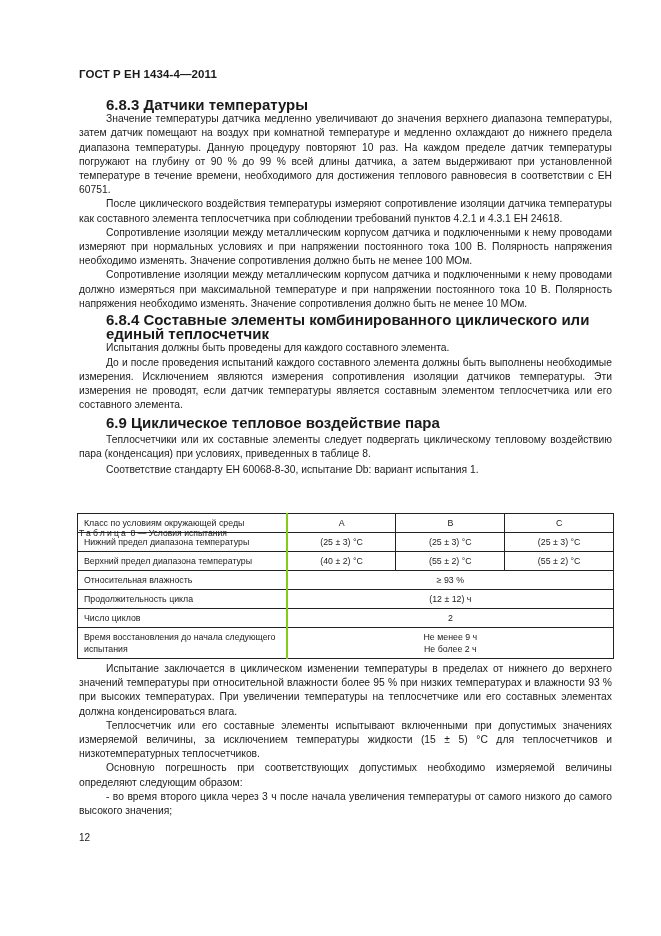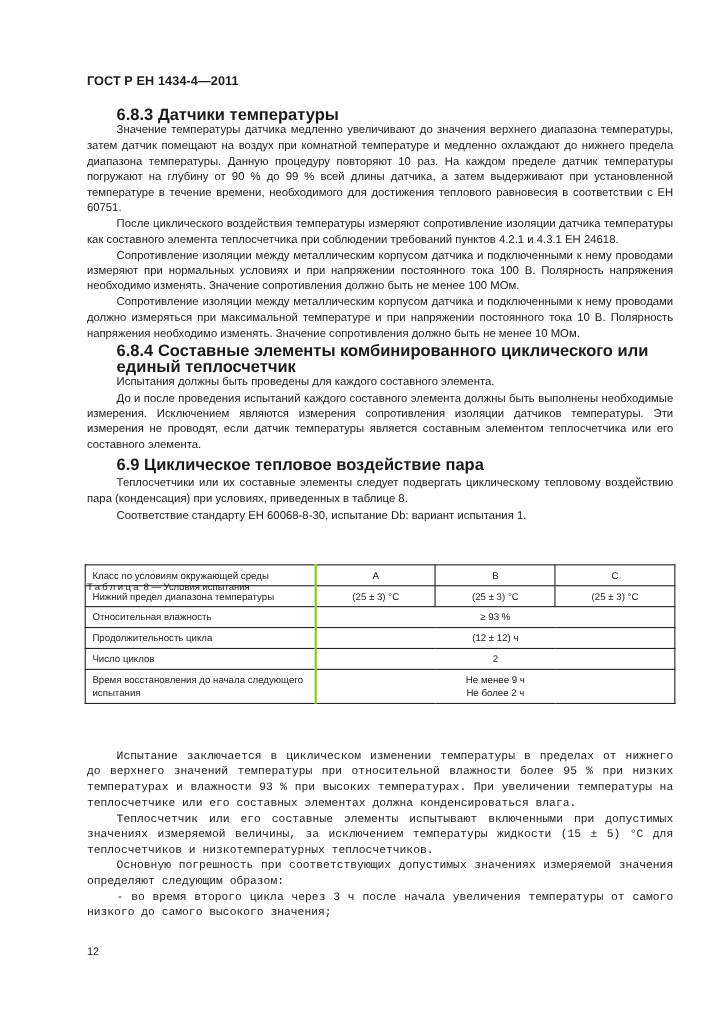--- a/index.html
+++ b/index.html
@@ -12,21 +12,21 @@
   .text-block h3 { margin: 0; font-size: 15px; font-weight: bold; padding-left: 27px; line-height: 14.2px; }
   .gap { height: 4px; }
   .gap-s { height: 2px; }
   .caption { position: absolute; left: 79px; top: 500px; font-size: 8.6px; margin-top: 28px; }
   .caption .sp { letter-spacing: 2.2px; }
   table.t8 { position: absolute; left: 77px; top: 513px; width: 537px; border-collapse: collapse; font-size: 8.8px; }
   table.t8 td { border: 1px solid #222; padding: 0 6px; height: 18px; text-align: center; vertical-align: middle; }
   table.t8 td.lbl { text-align: left; width: 196px; border-right: 2px solid #84cc16; }
   table.t8 td.w { width: 96px; }
   table.t8 tr.tall td { height: 30px; line-height: 12px; }
-  .page-num { position: absolute; left: 79px; top: 860px; font-size: 10px; }
+  .page-num { position: absolute; left: 79px; top: 832px; font-size: 10px; }
 </style>
 </head>
 <body>
 
 <div class="page">
 
   <div class="header">ГОСТ Р ЕН 1434-4—2011</div>
 
   <div class="text-block" style="top:98px;">
     <h3>6.8.3 Датчики температуры</h3>
@@ -59,20 +59,26 @@
       <td class="w">B</td>
       <td class="w">C</td>
     </tr>
     <tr>
       <td class="lbl">Нижний предел диапазона температуры</td>
       <td>(25 ± 3) °С</td>
       <td>(25 ± 3) °С</td>
       <td>(25 ± 3) °С</td>
     </tr>
     <tr>
+      <td class="lbl">Верхний предел диапазона температуры</td>
+      <td>(40 ± 2) °С</td>
+      <td>(55 ± 2) °С</td>
+      <td>(55 ± 2) °С</td>
+    </tr>
+    <tr>
       <td class="lbl">Относительная влажность</td>
       <td colspan="3">≥ 93 %</td>
     </tr>
     <tr>
       <td class="lbl">Продолжительность цикла</td>
       <td colspan="3">(12 ± 12) ч</td>
     </tr>
     <tr>
       <td class="lbl">Число циклов</td>
       <td colspan="3">2</td>
@@ -80,21 +86,21 @@
     <tr class="tall">
       <td class="lbl">Время восстановления до начала следующего испытания</td>
       <td colspan="3">
         <div>Не менее 9 ч</div>
         <div>Не более 2 ч</div>
       </td>
     </tr>
   </tbody>
     </table>
 
-  <div class="text-block" style="top:681px;font-family:Liberation Mono, monospace;">
+  <div class="text-block" style="top:662px;">
     <p>Испытание заключается в циклическом изменении температуры в пределах от нижнего до верхнего значений температуры при относительной влажности более 95 % при низких температурах и влажности 93 % при высоких температурах. При увеличении температуры на теплосчетчике или его составных элементах должна конденсироваться влага.</p>
     <p>Теплосчетчик или его составные элементы испытывают включенными при допустимых значениях измеряемой величины, за исключением температуры жидкости (15 ± 5) °С для теплосчетчиков и низкотемпературных теплосчетчиков.</p>
-    <p>Основную погрешность при соответствующих допустимых значениях измеряемой значения определяют следующим образом:</p>
+    <p>Основную погрешность при соответствующих допустимых необходимо измеряемой величины определяют следующим образом:</p>
     <p>- во время второго цикла через 3 ч после начала увеличения температуры от самого низкого до самого высокого значения;</p>
   </div>
 
   <div class="page-num">12</div>
 </div>
 
 </body></html>

